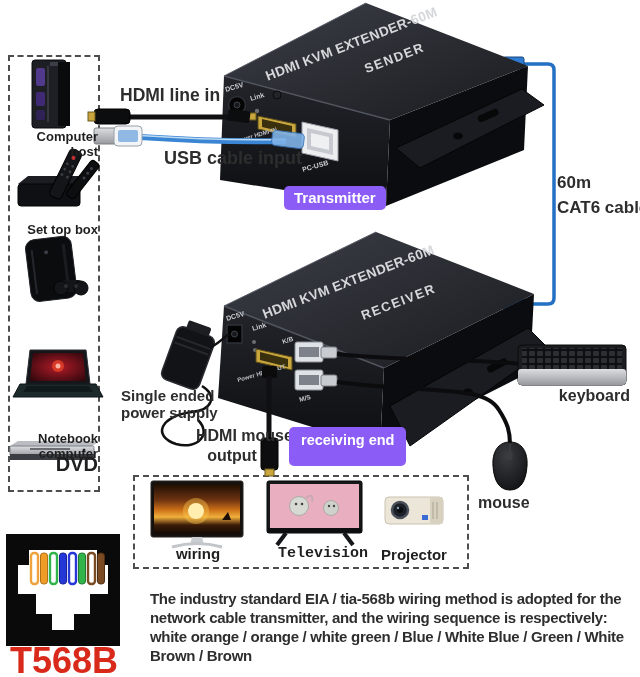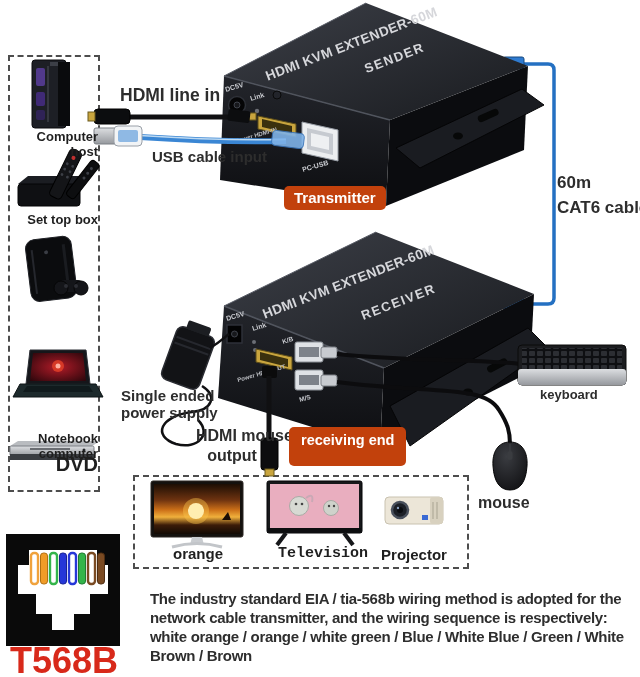--- a/index.html
+++ b/index.html
@@ -1,29 +1,29 @@
 <!DOCTYPE html>
 <html><head>
 <meta charset="utf-8">
 <style>
   html,body{margin:0;padding:0;background:#fff;}
   #stage{position:relative;width:640px;height:677px;background:#fff;overflow:hidden;
          font-family:"Liberation Sans", sans-serif;}
   .dashedbox{position:absolute;border:2px dashed #4d4d4d;background:#fff;z-index:0;}
   #diagram-svg{position:absolute;left:0;top:0;z-index:1;}
   .lbl{position:absolute;color:#2d2d2d;font-weight:600;z-index:2;white-space:nowrap;}
-  .badge{position:absolute;background:#c2410c;color:#fff;font-weight:700;border-radius:5px;z-index:2;white-space:nowrap;}
+  .badge{position:absolute;background:#8b5cf6;color:#fff;font-weight:700;border-radius:5px;z-index:2;white-space:nowrap;}
   #transmitter-badge{left:284px;top:186px;font-size:15px;padding:3px 10px 4px;}
   #receiving-badge{left:289px;top:427px;font-size:14.5px;padding:5px 12px 18px;}
   #lbl-hdmi-in{left:120px;top:85px;font-size:17.5px;}
-  #lbl-usb-in{left:152px;top:148px;font-size:15px;}
+  #lbl-usb-in{left:164px;top:148px;font-size:18px;}
   #lbl-cat6{left:557px;top:170px;font-size:17px;line-height:25px;}
   #lbl-single{left:121px;top:388px;font-size:15px;line-height:16.5px;}
   #lbl-hdmi-out{left:196px;top:426px;font-size:16px;line-height:20px;text-align:center;width:72px;}
-  #lbl-keyboard{left:540px;top:387px;font-size:13px;width:90px;text-align:left;}
+  #lbl-keyboard{left:540px;top:387px;font-size:16px;width:90px;text-align:right;}
   #lbl-mouse{left:478px;top:494px;font-size:16px;}
   .side-lbl{position:absolute;left:8px;width:90px;text-align:right;color:#1f1f1f;
             font-size:13px;font-weight:600;z-index:2;line-height:14.5px;}
   .disp-lbl{position:absolute;color:#1f1f1f;font-size:15px;font-weight:600;z-index:2;text-align:center;}
   #t568b-label{position:absolute;left:4px;top:640px;width:120px;text-align:center;color:#d8291a;
                font-size:36px;font-weight:bold;letter-spacing:0px;z-index:2;}
   #wiring-desc{position:absolute;left:150px;top:590px;width:490px;font-size:15px;font-weight:600;
                color:#2e2e2e;line-height:1.26;letter-spacing:-0.3px;z-index:2;}
 </style>
 </head>
@@ -317,23 +317,23 @@
   </div>
   <div class="lbl" id="lbl-hdmi-out">
     <div>HDMI mouse</div>
     <div>output</div>
   </div>
   <div class="badge" id="receiving-badge">receiving end</div>
   <div class="lbl" id="lbl-keyboard">keyboard</div>
   <div class="lbl" id="lbl-mouse">mouse</div>
 
   <div class="side-lbl" style="top:130px;">Computer host</div>
-  <div class="side-lbl" style="top:213px;">Set top box</div>
+  <div class="side-lbl" style="top:223px;">Set top box</div>
   <div class="side-lbl" style="top:405px;margin-top:27px;">Notebook computer</div>
   <div class="side-lbl" style="top:457px;font-size:20px;">DVD</div>
 
-  <div class="disp-lbl" style="left:160px;top:545px;width:76px;">orange</div>
+  <div class="disp-lbl" style="left:160px;top:545px;width:76px;">wiring</div>
   <div class="disp-lbl" style="left:278px;top:545px;width:80px;font-family:Liberation Mono, monospace;">Television</div>
   <div class="disp-lbl" style="left:376px;top:546px;width:76px;text-align:center;">Projector</div>
 
   <div id="t568b-label">T568B</div>
   <div id="wiring-desc">The industry standard EIA / tia-568b wiring method is adopted for the network cable transmitter, and the wiring sequence is respectively: white orange / orange / white green / Blue / White Blue / Green / White Brown / Brown</div>
 </div>
 
 </body></html>

